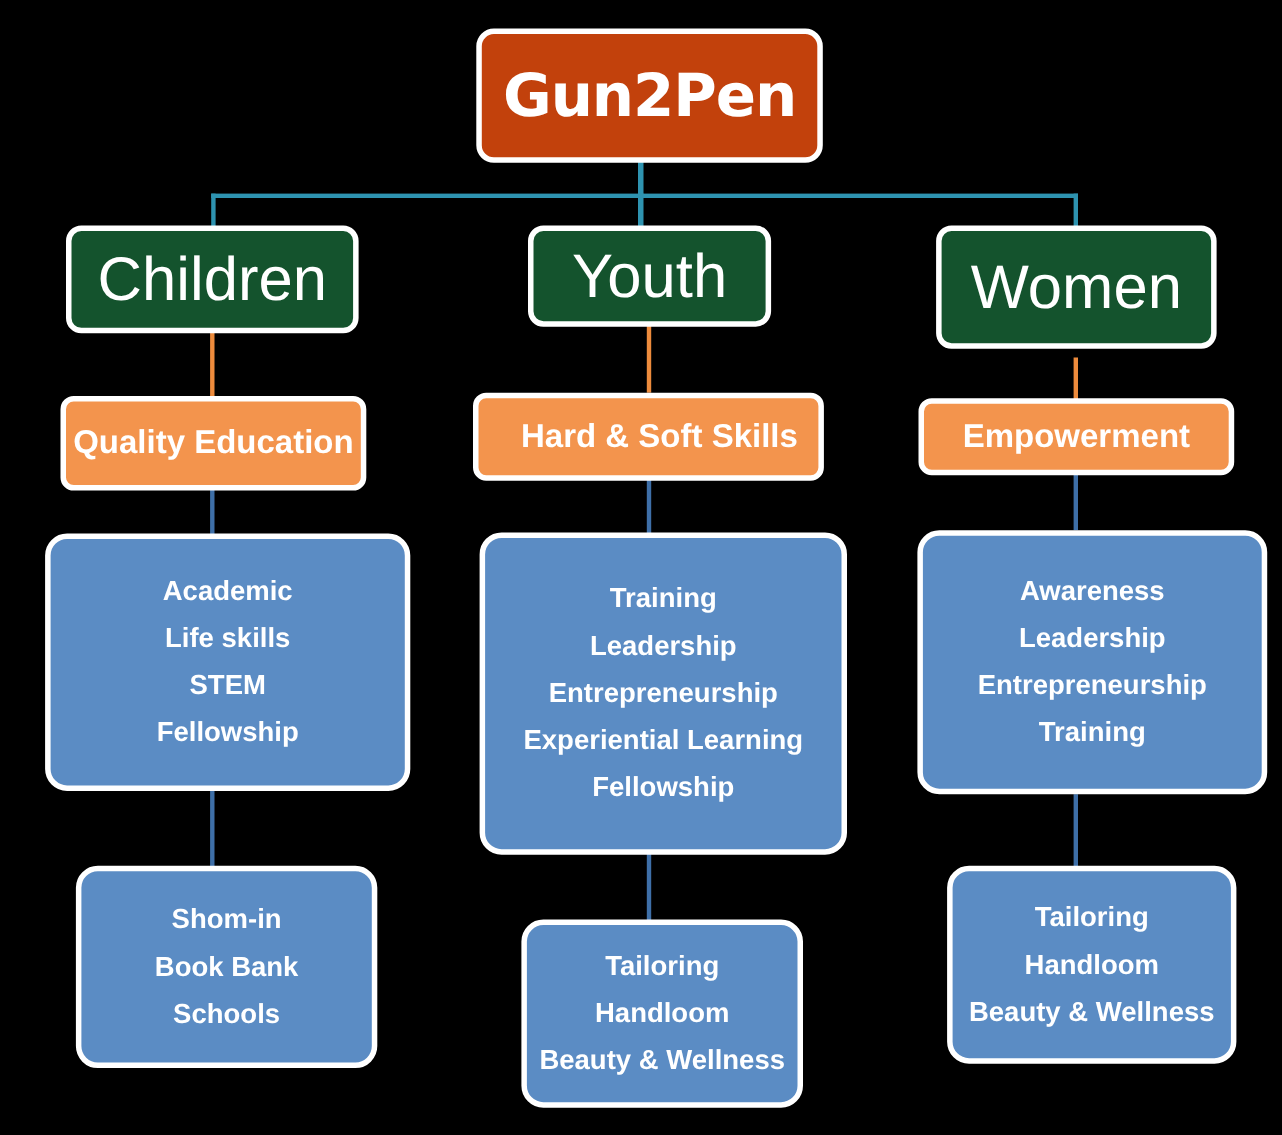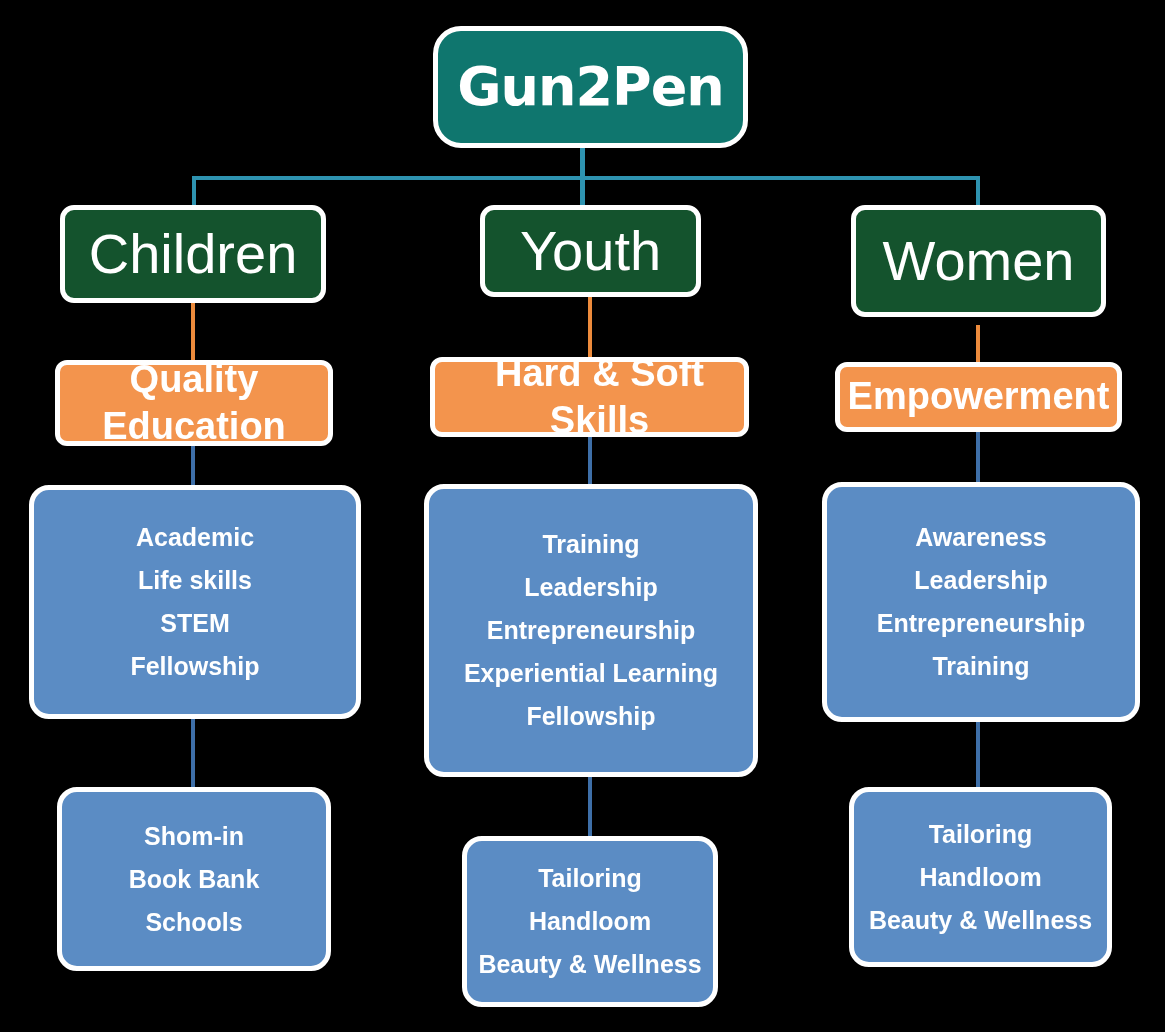--- a/index.html
+++ b/index.html
@@ -36,22 +36,22 @@
     display: flex;
     flex-direction: column;
     align-items: center;
     justify-content: center;
     text-align: center;
     color: #ffffff;
     z-index: 2;
   }
 
   .node.root {
-    background: #0f766e;
-    border-radius: 28px;
+    background: #c2410c;
+    border-radius: 16px;
   }
   .node.root .node-title {
     font-family: "DejaVu Sans", sans-serif;
     font-weight: bold;
     font-size: 54px;
     letter-spacing: -1px;
     line-height: 1;
   }
 
   .node.group {
@@ -61,28 +61,29 @@
     font-size: 56px;
     font-weight: 400;
     line-height: 1;
   }
 
   .node.theme {
     background: #F3944D;
     border-radius: 12px;
   }
   .node.theme .node-title {
-    font-size: 38px;
+    font-size: 30px;
     font-weight: bold;
     line-height: 1.25;
   }
 
   .node.detail {
     background: #5B8CC4;
     border-radius: 20px;
+    margin-left: 12px;
   }
   .node.detail .detail-list {
     display: flex;
     flex-direction: column;
     align-items: center;
     justify-content: center;
     gap: 0;
     width: 100%;
   }
   .node.detail .detail-item {

